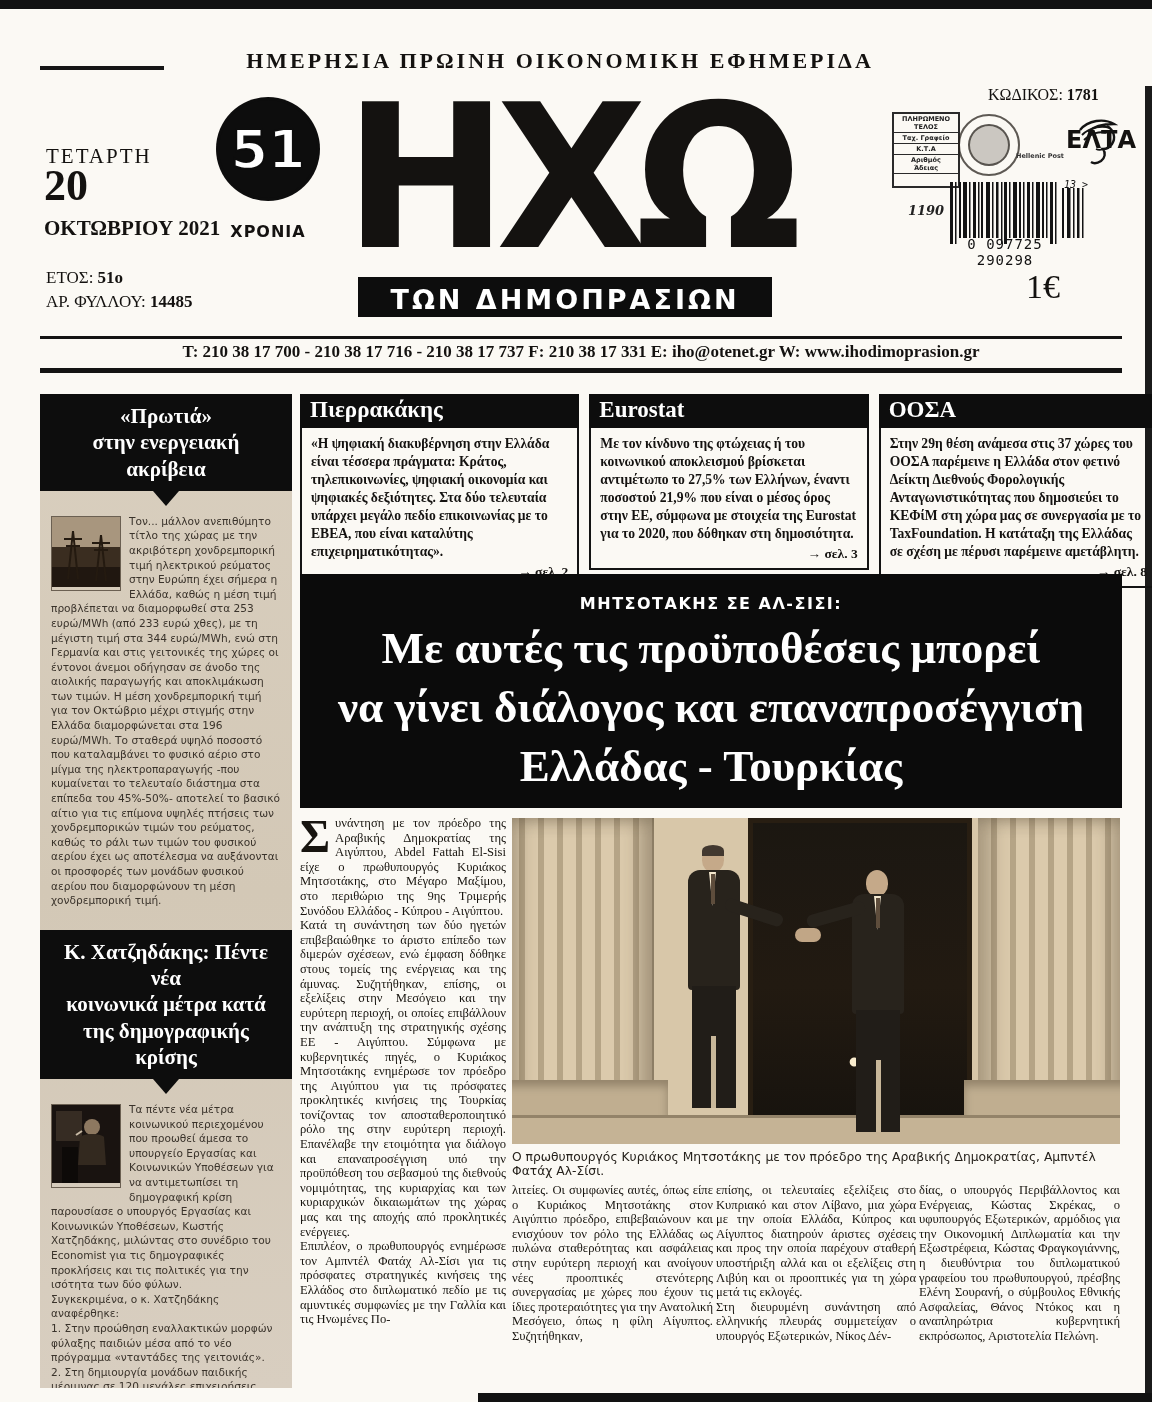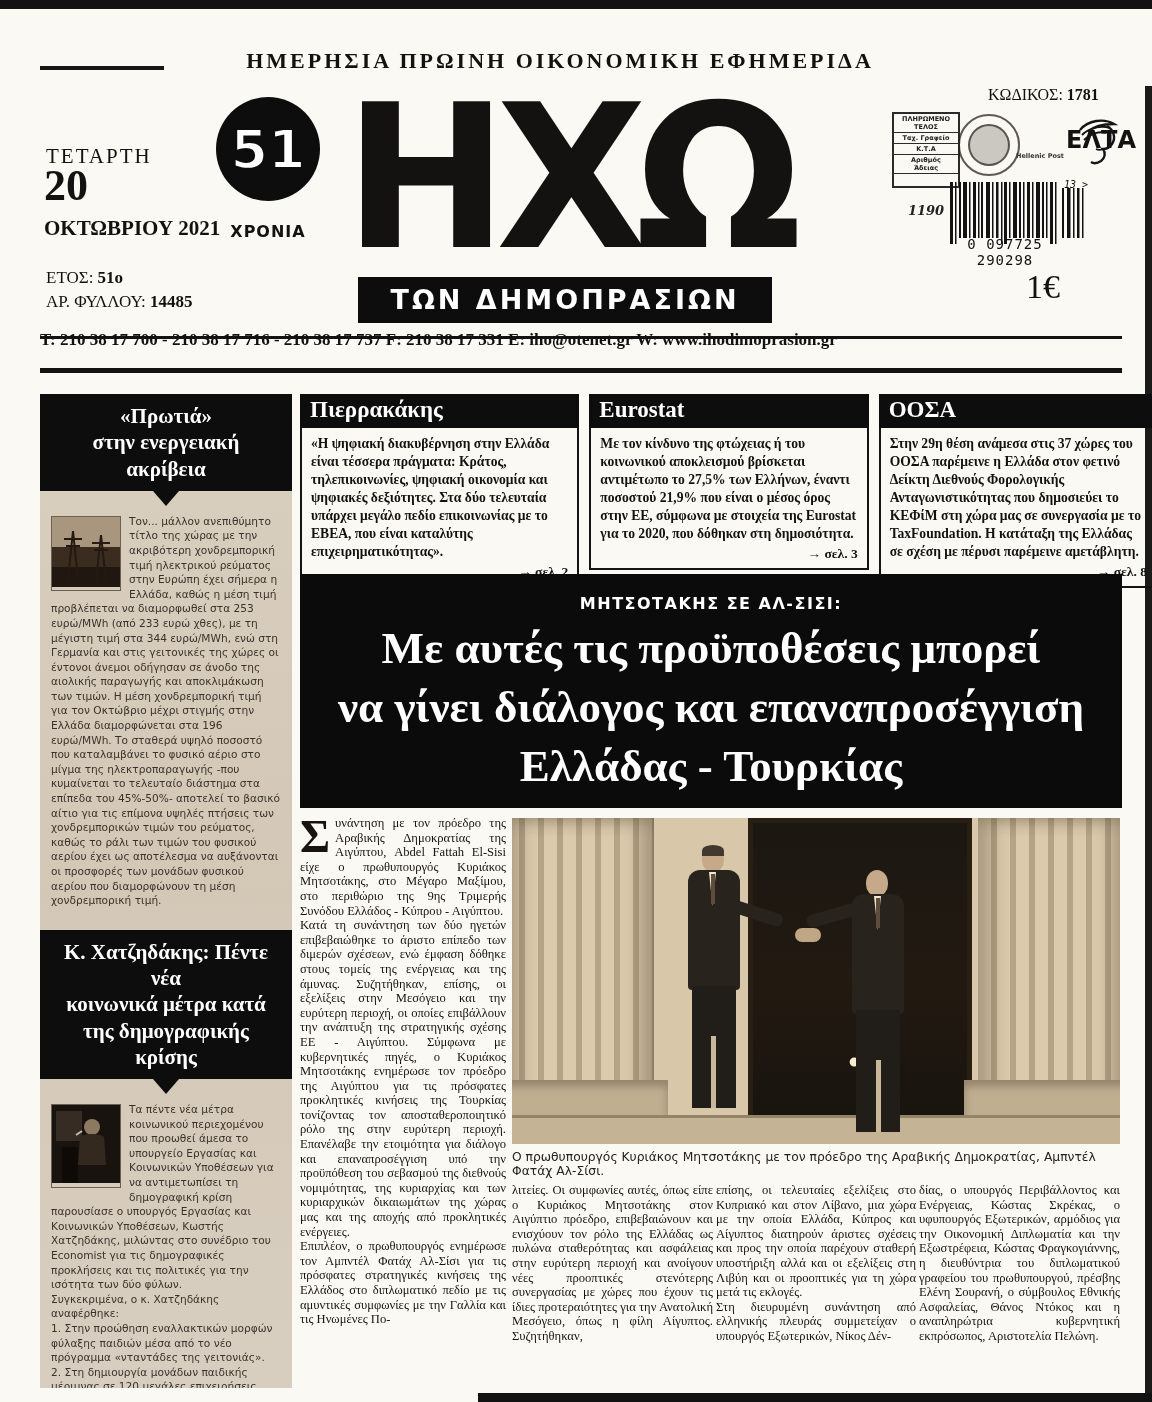--- a/index.html
+++ b/index.html
@@ -30,21 +30,21 @@
                color:#fff;display:flex;align-items:center;justify-content:center;
                font-family:"DejaVu Sans",sans-serif;font-weight:800;font-size:54px;
                box-shadow:0 0 0 3px #0d0d0d;}
   .logo-circle span{-webkit-text-stroke:2px #0d0d0d;}
   .logo-xronia{left:221px;top:198px;width:94px;text-align:center;
                font-family:"DejaVu Sans",sans-serif;font-weight:800;font-size:16px;letter-spacing:1px;margin-top:24px;}
 
   .title-hxw{left:344px;top:78px;font-family:"DejaVu Sans",sans-serif;font-weight:800;
              font-size:196px;line-height:1;letter-spacing:-12px;transform:scaleY(1.02);
              transform-origin:top left;}
-  .banner{left:358px;top:277px;width:414px;height:46px;background:#0d0d0d;color:#fff;
+  .banner{left:358px;top:277px;width:414px;height:40px;background:#0d0d0d;color:#fff;
           font-family:"DejaVu Sans",sans-serif;font-weight:800;font-size:27px;line-height:46px;
           letter-spacing:3px;text-align:center;}
 
   
   .stamp-box{left:892px;top:112px;width:64px;height:72px;border:2px solid #2a2a2a;
              font-family:"DejaVu Sans",sans-serif;font-size:6.5px;font-weight:bold;
              text-align:center;color:#222;}
   .stamp-box .r{border-bottom:1px solid #2a2a2a;padding:1px 8px;}
   .stamp-box .hand{font-family:"DejaVu Serif",serif;font-style:italic;font-size:13px;border-bottom:none;margin-top:28px;}
   .round-stamp{left:958px;top:114px;width:58px;height:58px;border:2.5px solid rgba(40,35,30,.75);
@@ -57,21 +57,21 @@
   .hermes{position:absolute;left:58px;top:-12px;}
 
   .barcode{left:950px;top:182px;width:140px;height:86px;}
   .barcode-num{position:absolute;left:0;bottom:0;width:110px;text-align:center;
                font-family:"DejaVu Sans Mono",monospace;font-size:14px;letter-spacing:1px;color:#111;}
   .barcode-sup{position:absolute;right:2px;top:-3px;font-family:"DejaVu Sans Mono",monospace;
                font-size:10px;color:#111;font-style:italic;}
   .price{left:1026px;top:268px;font-size:34px;}
 
   .contact-rule-top{left:40px;top:336px;width:1082px;height:3px;background:#131313;}
-  .contact-text{left:40px;top:330px;width:1082px;font-weight:bold;font-size:17px;}
+  .contact-text{left:40px;top:342px;width:1082px;text-align:center;font-weight:bold;font-size:17px;}
   .contact-rule-bot{left:40px;top:368px;width:1082px;height:5px;background:#131313;}
 
   
   .left-col{left:40px;top:394px;width:252px;height:994px;background:#d6ccbb;overflow:hidden;
             background-image:linear-gradient(180deg,#d9cfbf 0%,#d3c8b6 50%,#d8cec0 100%);}
   .left-header{background:#0d0d0d;color:#fff;text-align:center;
                font-family:"Liberation Serif",serif;font-weight:bold;font-size:21px;line-height:1.25;
                padding:9px 18px;white-space:pre-line;}
   .notch{width:0;height:0;border-left:13px solid transparent;border-right:13px solid transparent;
          border-top:15px solid #0d0d0d;margin:0 auto;}

